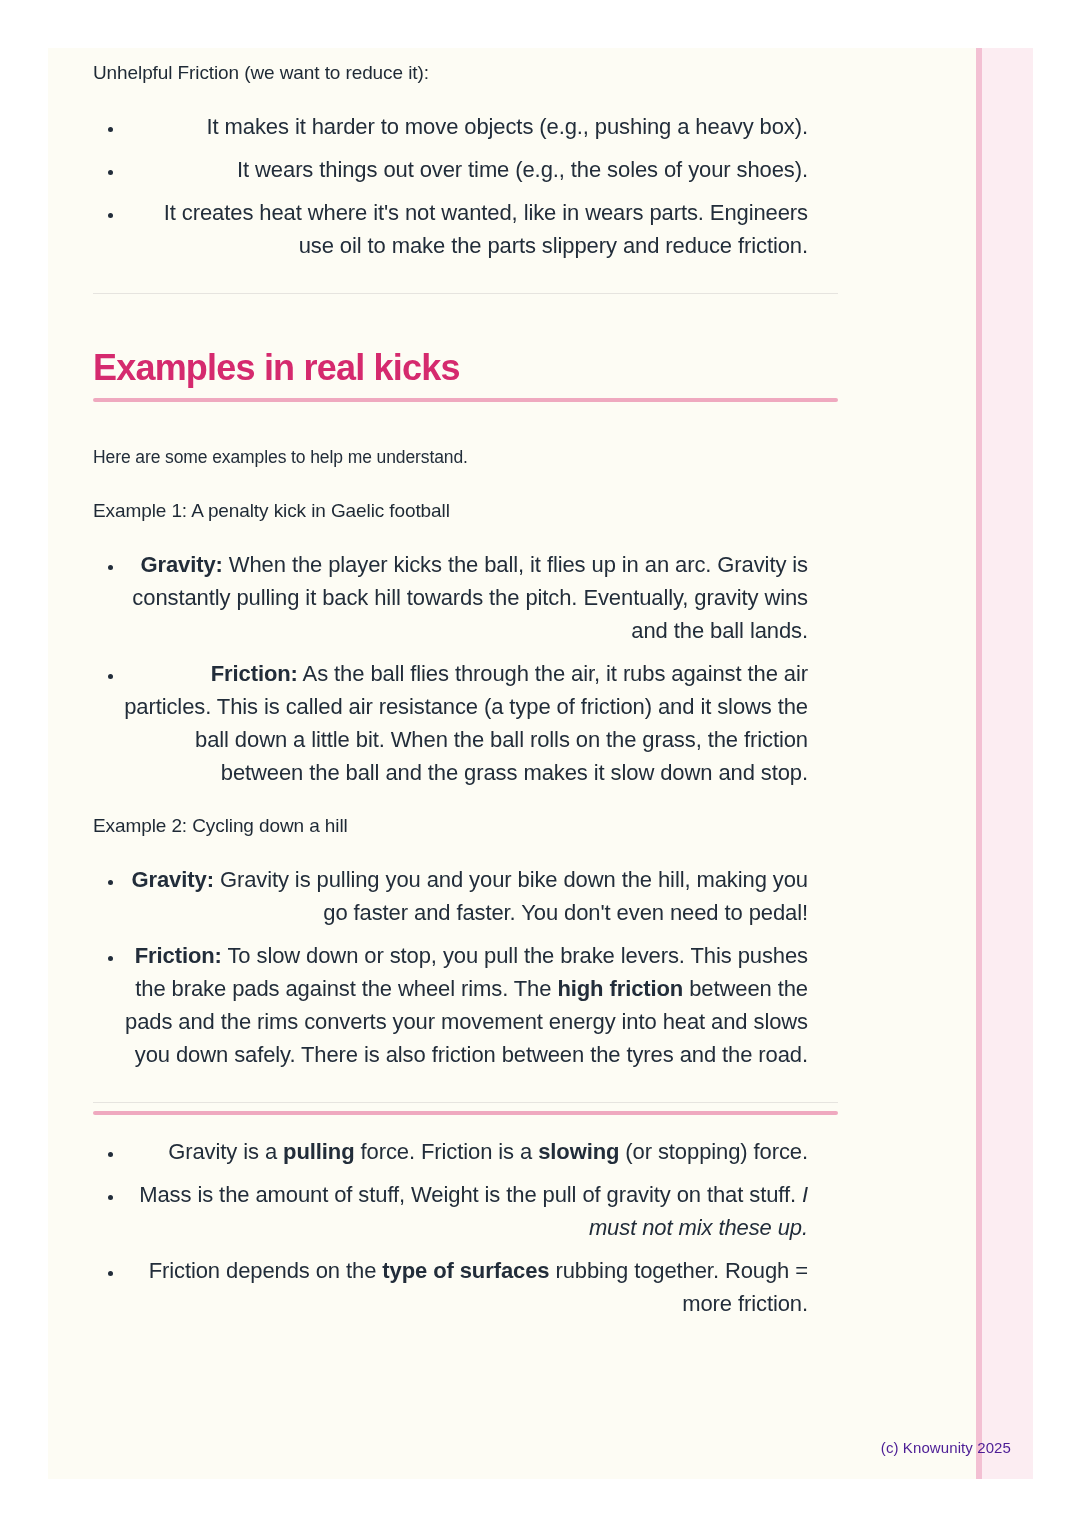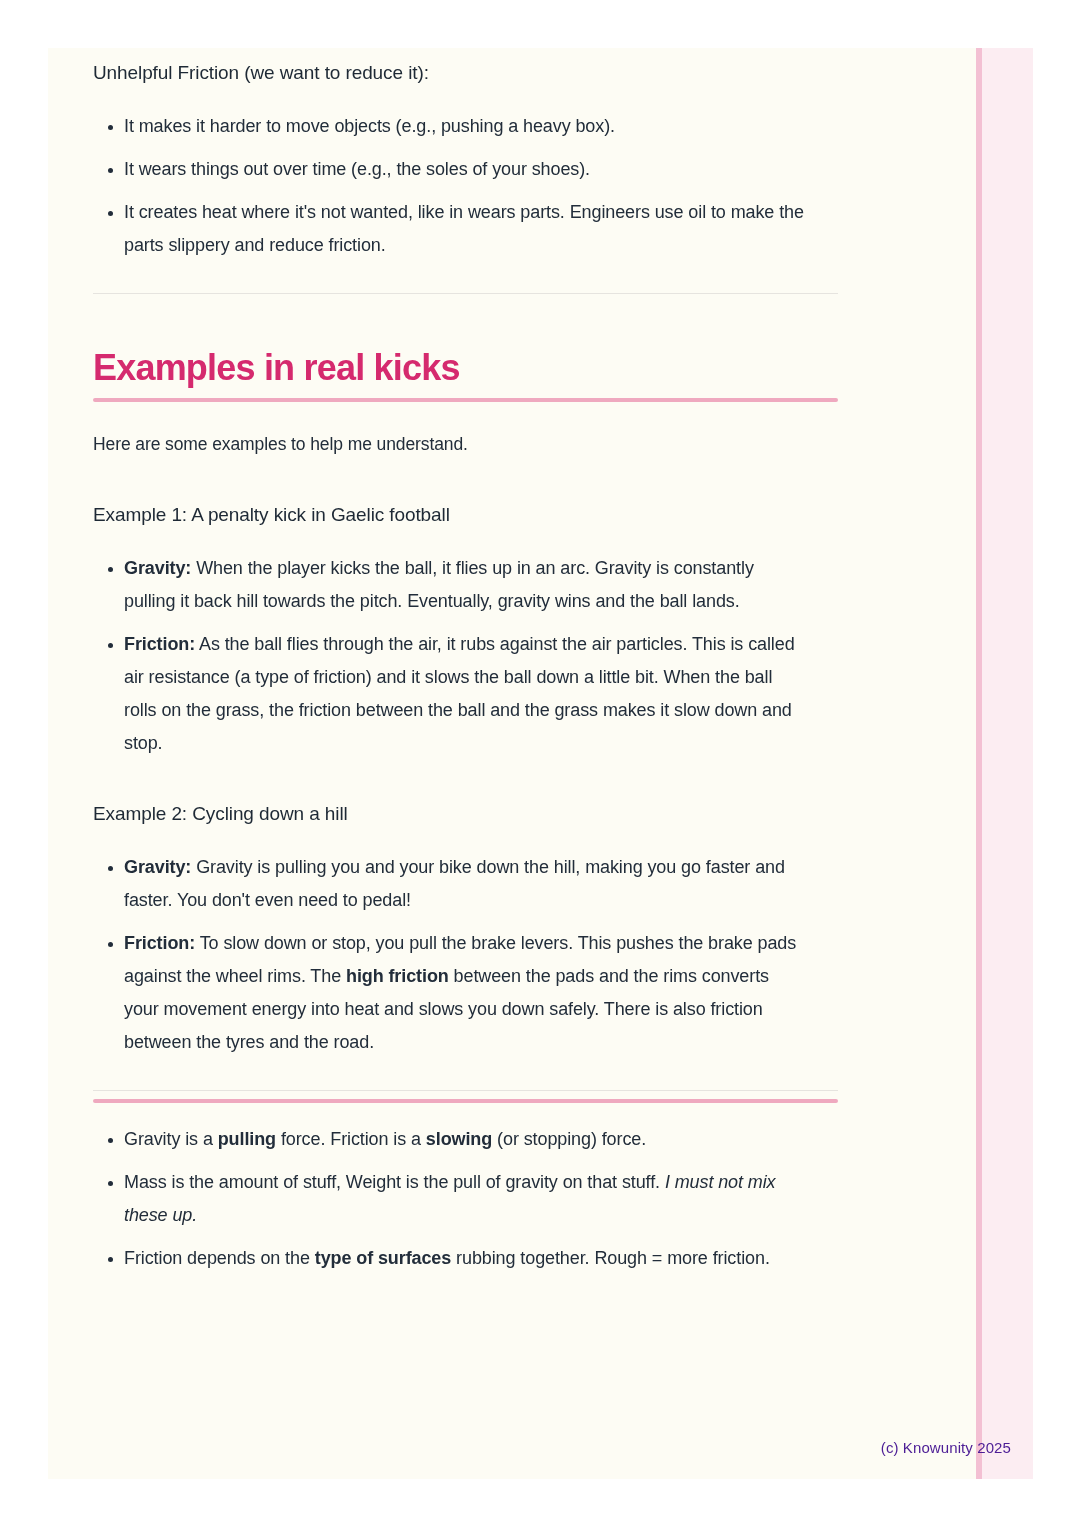--- a/index.html
+++ b/index.html
@@ -33,35 +33,36 @@
     z-index:2;
   }
   h3.sub {
     margin:0;
     font-size:19px;
     line-height:26px;
     font-weight:normal;
     color:#1e2935;
     letter-spacing:-0.1px;
   }
-  h3.sub.gap { margin-top:41px; }
+  h3.sub.gap { margin-top:24px; }
   ul.blist {
     margin:24px 0 0 0;
     padding:0 0 0 31px;
     box-sizing:border-box;
     width:715px;
     list-style:disc outside;
   }
   ul.blist.tight { margin-top:20px; }
   ul.blist li {
-    font-size:18px;
+    font-size:22px;
     line-height:33px;
     letter-spacing:-0.1px;
     margin-bottom:10px;
     color:#222d3a;
+    text-align:right;
   }
   ul.blist li::marker { color:#222d3a; font-size:15px; }
   ul.blist li:last-child { margin-bottom:0; }
   hr.divider {
     border:none;
     height:1px;
     background:#e6e4df;
     margin:31px 0 0 0;
   }
   h2.section {
@@ -72,21 +73,21 @@
     letter-spacing:-0.8px;
     color:#d52a6e;
   }
   .h2-rule {
     height:4px;
     background:#efa9bf;
     border-radius:2px;
     margin-top:8px;
   }
   p.lead {
-    margin:26px 0 0 0;
+    margin:39px 0 0 0;
     font-size:17.5px;
     line-height:33px;
     letter-spacing:-0.1px;
     color:#222d3a;
   }
   .bold { font-weight:bold; }
   .italic { font-style:italic; }
   .footer {
     position:absolute;
     top:1391px;

